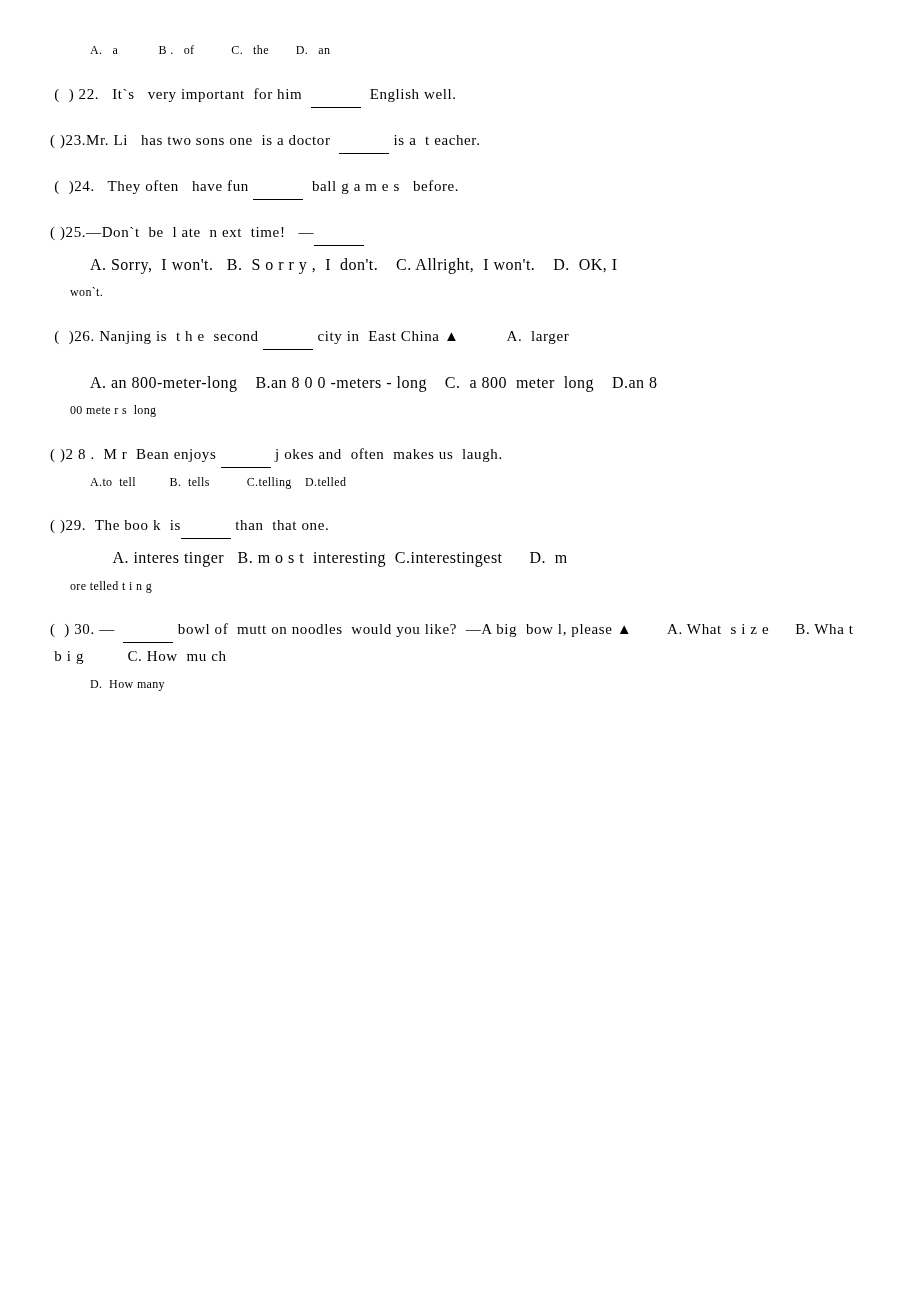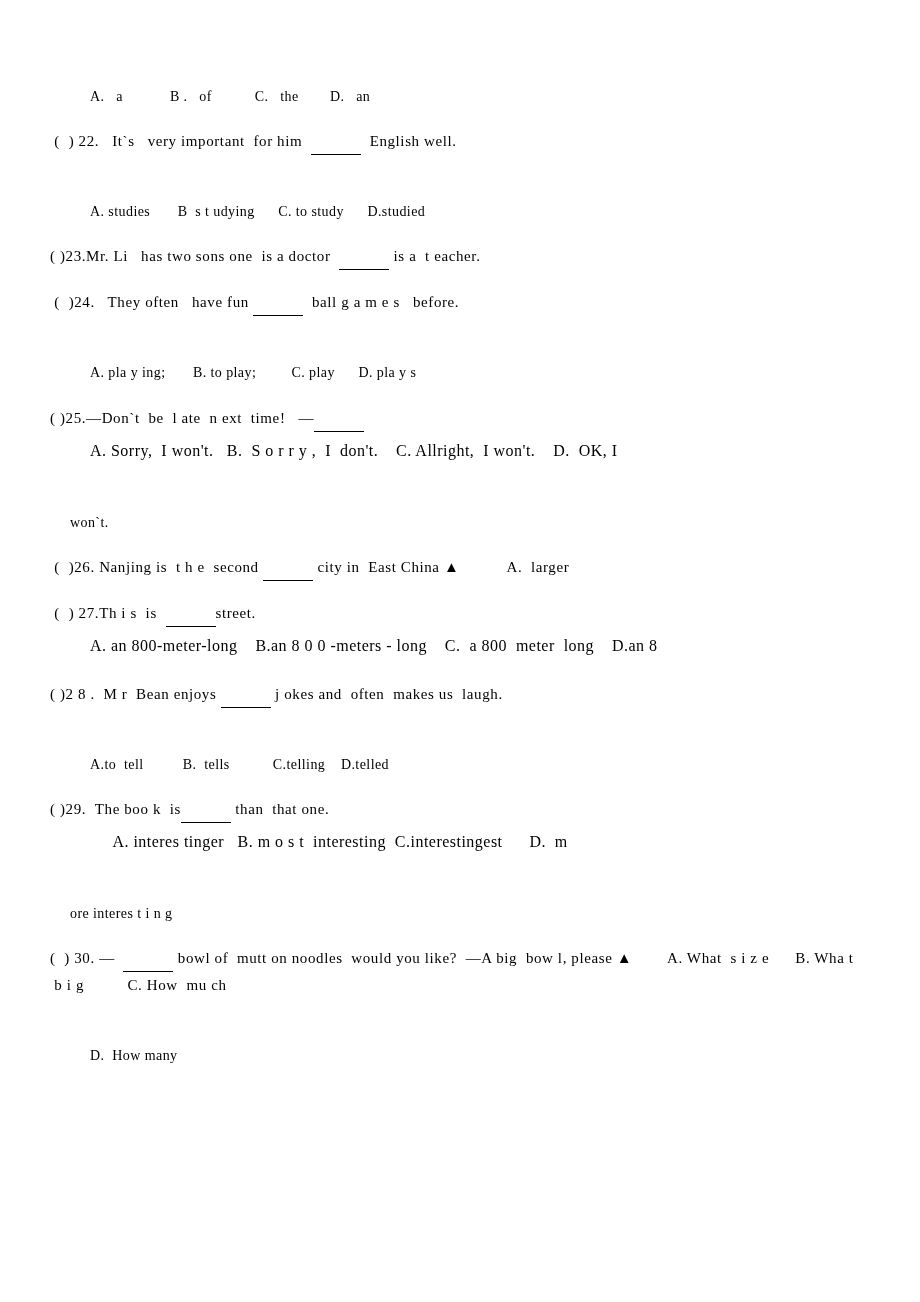--- a/index.html
+++ b/index.html
@@ -19,25 +19,24 @@
     }
     .question-block {
       margin-bottom: 18px;
     }
     .question-line {
       font-size: 15px;
       letter-spacing: 0.04em;
       margin-bottom: 4px;
     }
     .options-line {
-      font-size: 14px;
+      font-size: 12px;
       letter-spacing: 0.03em;
       padding-left: 40px;
       margin-bottom: 2px;
-      margin-top: 44px;
     }
     .options-line-wrap {
       font-size: 16px;
       letter-spacing: 0.03em;
       padding-left: 40px;
       margin-bottom: 2px;
       line-height: 1.9;
     }
     .blank {
       display: inline-block;
@@ -54,37 +53,31 @@
   <div class="question-block">
     <div class="options-line">
       A. &nbsp;&nbsp;a &nbsp;&nbsp;&nbsp;&nbsp;&nbsp;&nbsp;&nbsp;&nbsp;&nbsp;&nbsp; B . &nbsp; of &nbsp;&nbsp;&nbsp;&nbsp;&nbsp;&nbsp;&nbsp;&nbsp;&nbsp; C. &nbsp; the &nbsp;&nbsp;&nbsp;&nbsp;&nbsp;&nbsp; D. &nbsp; an
     </div>
   </div>
 
   <div class="question-block">
     <div class="question-line">
       &nbsp;( &nbsp;) 22. &nbsp; It`s &nbsp; very important &nbsp;for him &nbsp;<span class="blank">&nbsp;&nbsp;&nbsp;&nbsp;&nbsp;&nbsp;&nbsp;</span>&nbsp; English well.
     </div>
-    <div class="options-line">
-      A. studies &nbsp;&nbsp;&nbsp;&nbsp;&nbsp; B &nbsp;s t udying &nbsp;&nbsp;&nbsp;&nbsp; C. to study &nbsp;&nbsp;&nbsp;&nbsp; D.studied
-    </div>
   </div>
 
   <div class="question-block">
     <div class="question-line">
       (  )23.Mr. Li &nbsp; has two sons one &nbsp;is a doctor &nbsp;<span class="blank">&nbsp;&nbsp;&nbsp;&nbsp;&nbsp;&nbsp;&nbsp;</span>&nbsp;is a &nbsp;t eacher.
     </div>
   </div>
 
   <div class="question-block">
     <div class="question-line">
       &nbsp;( &nbsp;)24. &nbsp; They often &nbsp; have fun <span class="blank">&nbsp;&nbsp;&nbsp;&nbsp;&nbsp;</span>&nbsp; ball g a m e s &nbsp; before.
-    </div>
-    <div class="options-line">
-      A. pla y ing; &nbsp;&nbsp;&nbsp;&nbsp;&nbsp; B. to play; &nbsp;&nbsp;&nbsp;&nbsp;&nbsp;&nbsp;&nbsp; C. play &nbsp;&nbsp;&nbsp;&nbsp; D. pla y s
     </div>
   </div>
 
   <div class="question-block">
     <div class="question-line">
       (  )25.—Don`t &nbsp;be &nbsp;l ate &nbsp;n ext &nbsp;time! &nbsp;&nbsp;—<span class="blank">&nbsp;&nbsp;&nbsp;&nbsp;&nbsp;</span>
     </div>
     <div class="options-line-wrap">
       A. Sorry, &nbsp;I won't. &nbsp;&nbsp;B. &nbsp;S o r r y , &nbsp;I &nbsp;don't. &nbsp;&nbsp;&nbsp;C. Allright, &nbsp;I won't. &nbsp;&nbsp;&nbsp;D. &nbsp;OK, I
     </div>
@@ -93,46 +86,46 @@
     </div>
   </div>
 
   <div class="question-block">
     <div class="question-line">
       &nbsp;( &nbsp;)26. Nanjing is &nbsp;t h e &nbsp;second <span class="blank">&nbsp;&nbsp;&nbsp;&nbsp;&nbsp;</span>&nbsp;city in &nbsp;East China ▲ &nbsp;&nbsp;&nbsp;&nbsp;&nbsp;&nbsp;&nbsp;&nbsp;&nbsp; A. &nbsp;larger
     </div>
   </div>
 
   <div class="question-block">
-    <div class="question-line">
-      &nbsp;( &nbsp;) 27.Th i s &nbsp;is &nbsp;<span class="blank">&nbsp;&nbsp;&nbsp;&nbsp;&nbsp;&nbsp;&nbsp;&nbsp;&nbsp;&nbsp;</span>street.
-    </div>
     <div class="options-line-wrap">
       A. an 800-meter-long &nbsp;&nbsp;&nbsp;B.an 8 0 0 -meters - long &nbsp;&nbsp;&nbsp;C. &nbsp;a 800 &nbsp;meter &nbsp;long &nbsp;&nbsp;&nbsp;D.an 8
+    </div>
+    <div class="options-line" style="padding-left:20px;">
+      00 mete r s &nbsp;long
     </div>
   </div>
 
   <div class="question-block">
     <div class="question-line">
       (  )2 8 . &nbsp;M r &nbsp;Bean enjoys <span class="blank">&nbsp;&nbsp;&nbsp;&nbsp;&nbsp;</span>&nbsp;j okes and &nbsp;often &nbsp;makes us &nbsp;laugh.
     </div>
     <div class="options-line">
       A.to &nbsp;tell &nbsp;&nbsp;&nbsp;&nbsp;&nbsp;&nbsp;&nbsp;&nbsp; B. &nbsp;tells &nbsp;&nbsp;&nbsp;&nbsp;&nbsp;&nbsp;&nbsp;&nbsp;&nbsp; C.telling &nbsp;&nbsp;&nbsp;D.telled
     </div>
   </div>
 
   <div class="question-block">
     <div class="question-line">
       (  )29. &nbsp;The boo k &nbsp;is<span class="blank">&nbsp;&nbsp;&nbsp;&nbsp;&nbsp;</span>&nbsp;than &nbsp;that one.
     </div>
     <div class="options-line-wrap">
       &nbsp;&nbsp;&nbsp;&nbsp;&nbsp;A. interes tinger &nbsp;&nbsp;B. m o s t &nbsp;interesting &nbsp;C.interestingest &nbsp;&nbsp;&nbsp;&nbsp; D. &nbsp;m
     </div>
     <div class="options-line" style="padding-left:20px;">
-      ore interes t i n g
+      ore telled t i n g
     </div>
   </div>
 
   <div class="question-block">
     <div class="question-line">
       ( &nbsp;) 30. — &nbsp;<span class="blank">&nbsp;&nbsp;&nbsp;&nbsp;&nbsp;&nbsp;&nbsp;</span>&nbsp;bowl of &nbsp;mutt on noodles &nbsp;would you like? &nbsp;—A big &nbsp;bow l, please ▲ &nbsp;&nbsp;&nbsp;&nbsp;&nbsp;&nbsp;&nbsp;A. What &nbsp;s i z e &nbsp;&nbsp;&nbsp;&nbsp;&nbsp;B. Wha t &nbsp;b i g &nbsp;&nbsp;&nbsp;&nbsp;&nbsp;&nbsp;&nbsp;&nbsp;&nbsp;C. How &nbsp;mu ch
     </div>
     <div class="options-line">
       D. &nbsp;How many
     </div>

